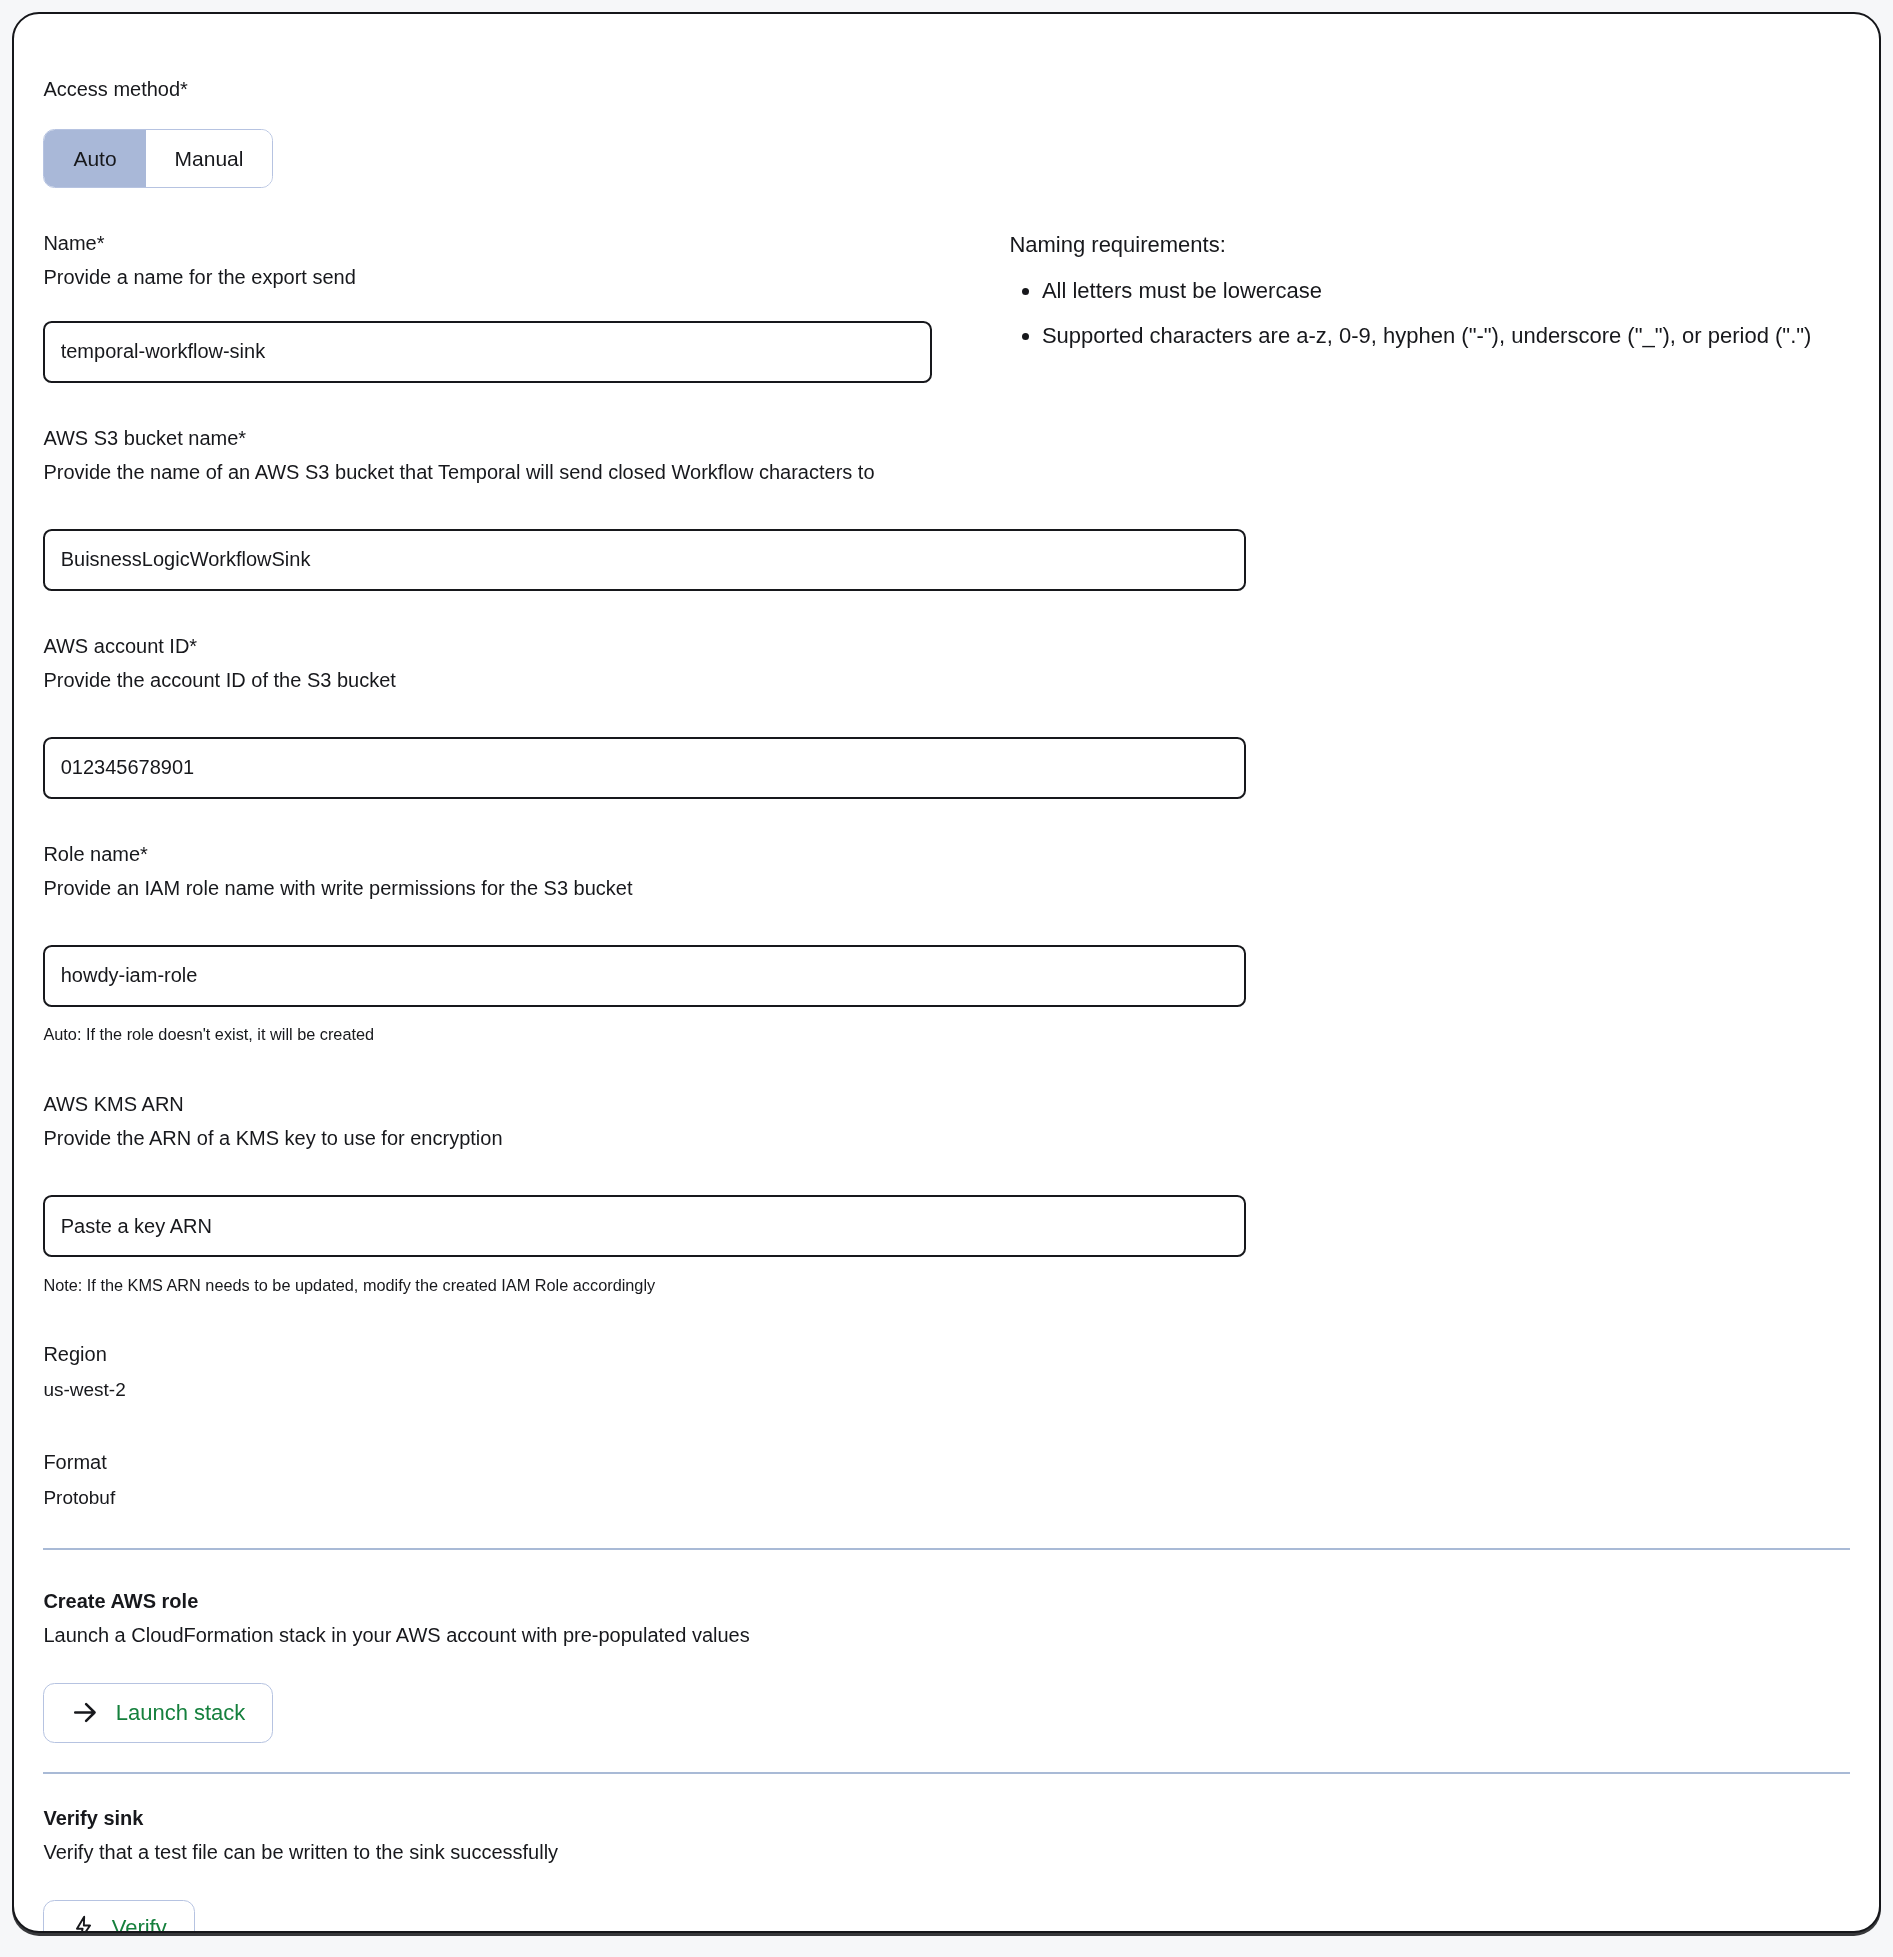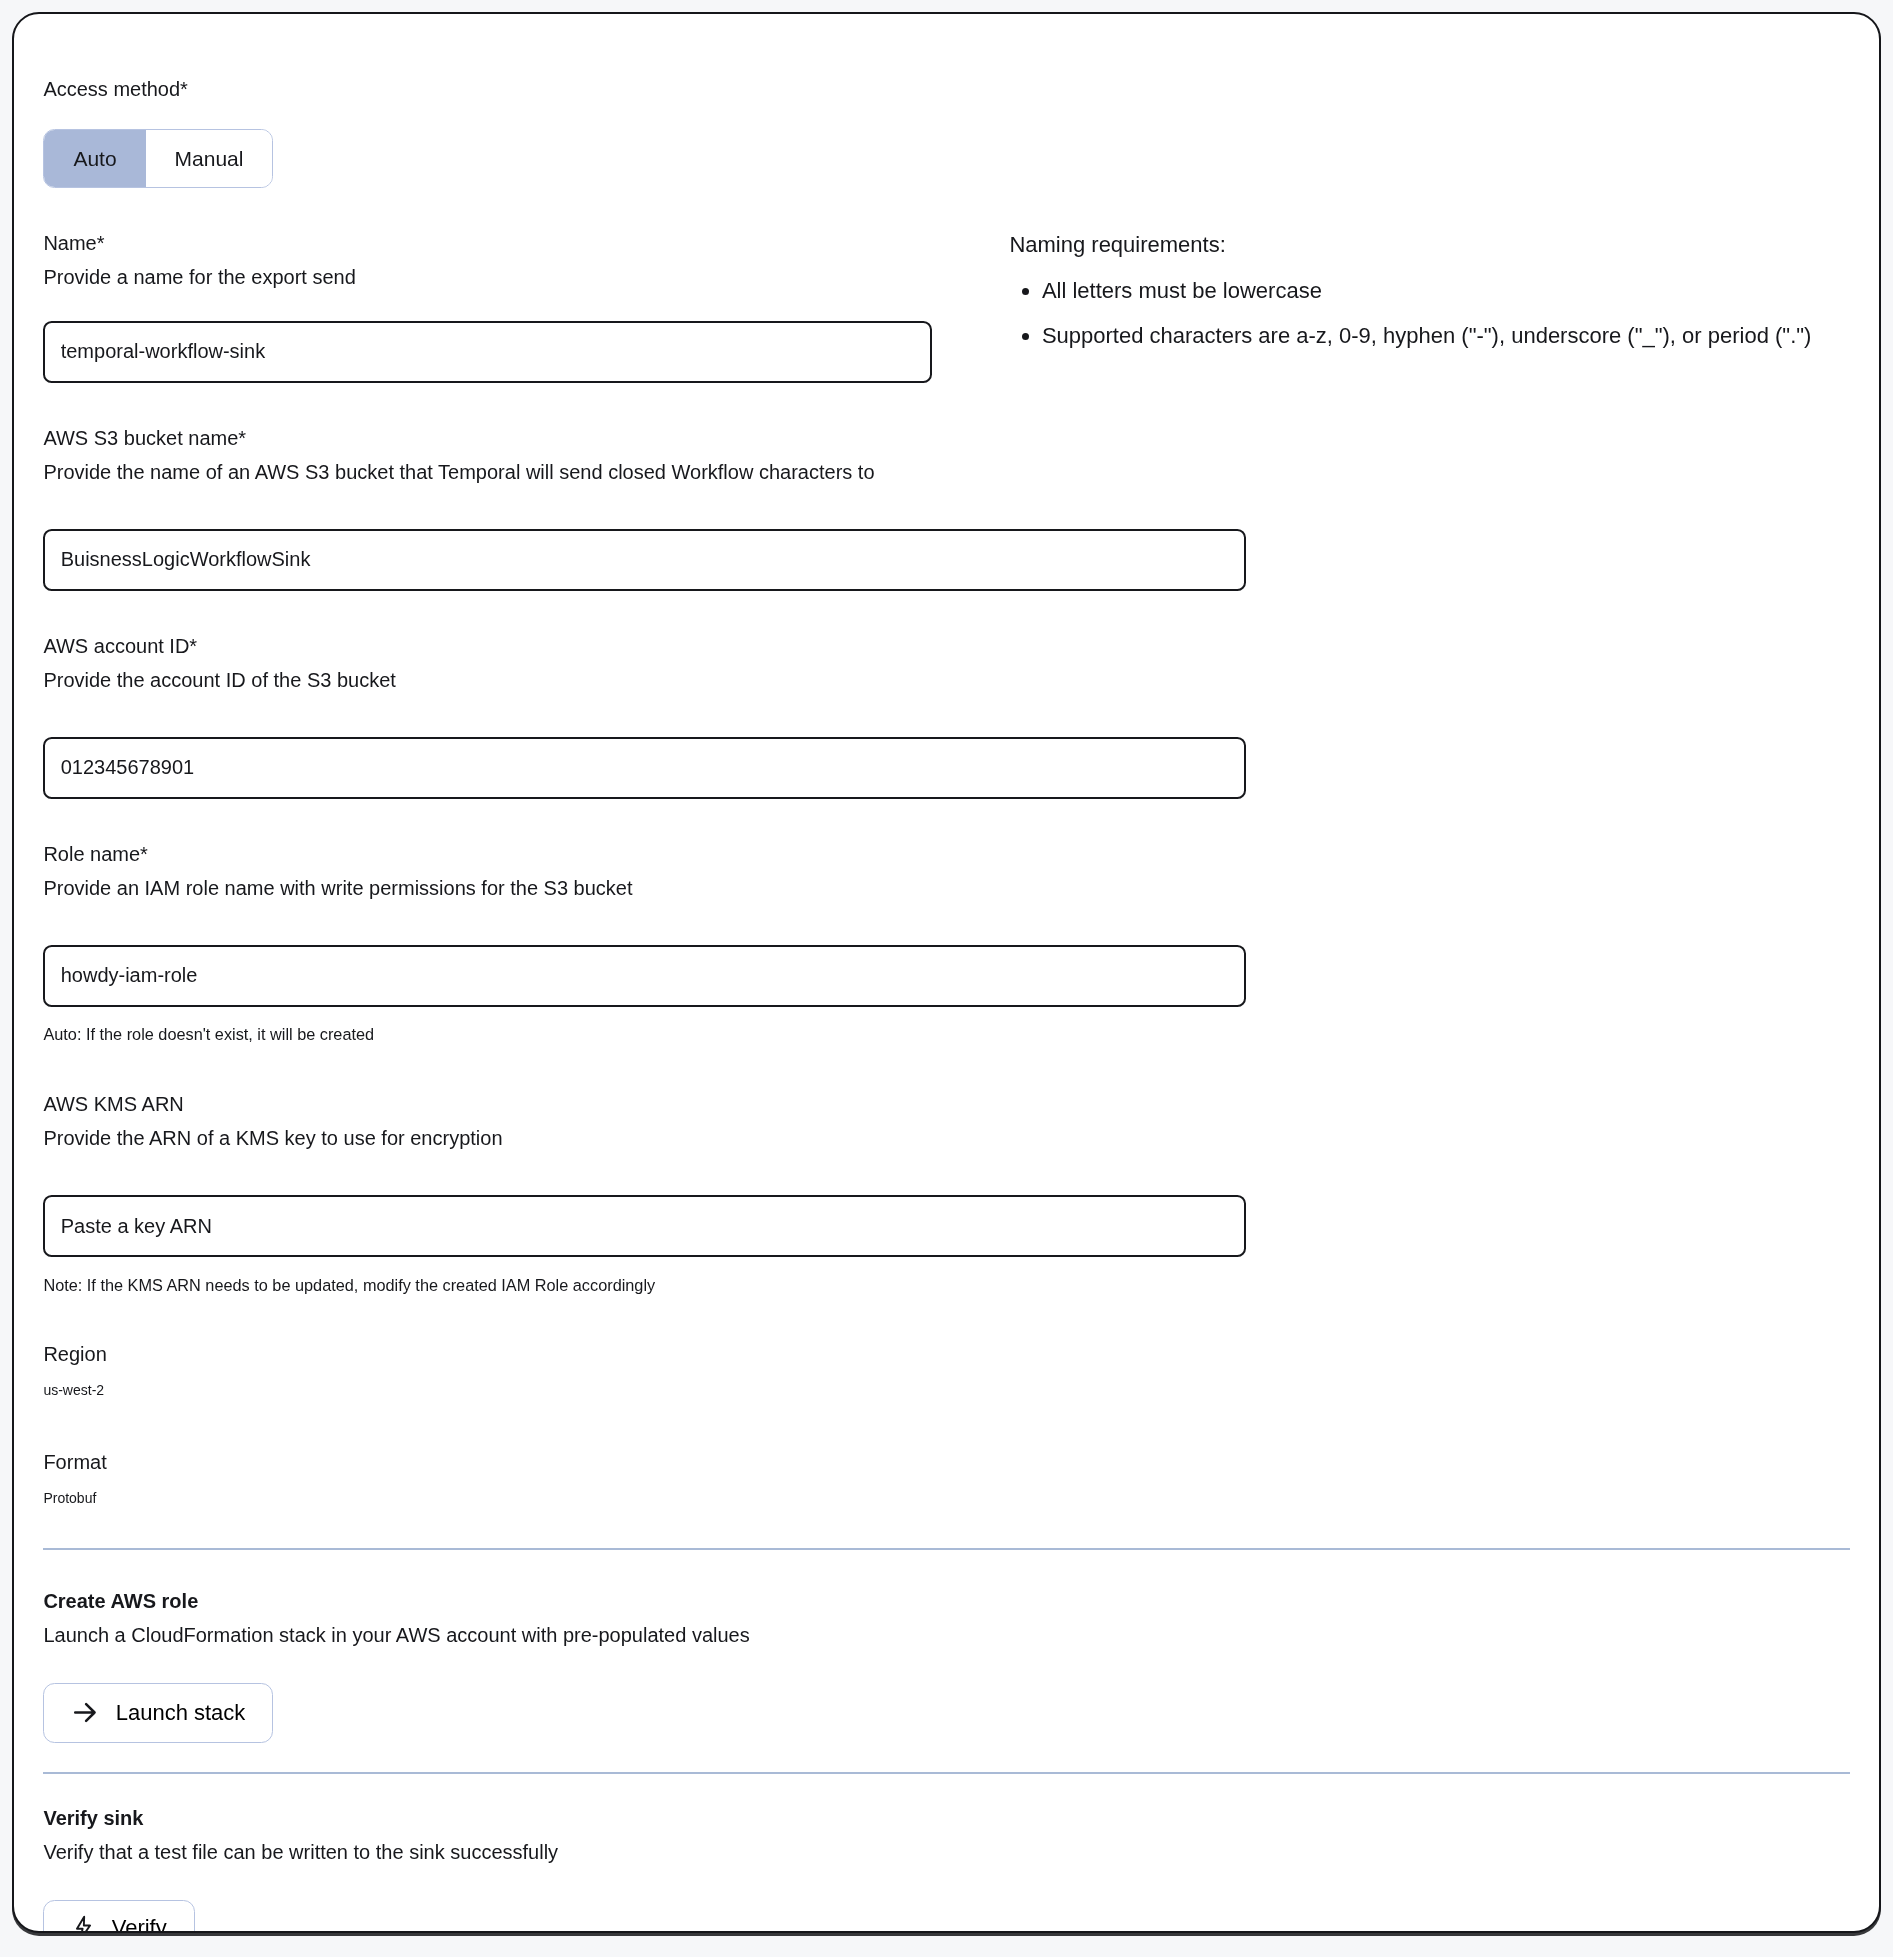--- a/index.html
+++ b/index.html
@@ -63,42 +63,42 @@
   .wide { width: 1203px; margin-top: 40px; }
 
   .section { margin-top: 38px; }
 
   .req-title { font-size: 22px; line-height: 38px; }
   .req-list { margin: 7.6px 0 0 32.5px; }
   .req-list li { font-size: 22px; line-height: 38px; margin-top: 7.6px; }
 
   .static-pair { margin-top: 36px; }
   .static-label { font-size: 20px; line-height: 36px; }
-  .static-value { font-size: 14px; line-height: 36px; }
+  .static-value { font-size: 19px; line-height: 36px; }
 
   .divider {
     margin-top: 32.5px;
     height: 1.9px;
     background: #a9bad6;
     border: none;
   }
   .section-title { font-size: 20px; font-weight: 700; line-height: 34px; }
 
   .outline-btn {
     display: inline-flex;
     align-items: center;
     gap: 15.3px;
     margin-top: 31px;
     background: #ffffff;
     border: 1.9px solid #b6c3e1;
     border-radius: 11.5px;
     padding: 14.3px 27px;
     font-family: "Liberation Sans", sans-serif;
     font-size: 22px;
-    color: #000000;
+    color: #15803d;
     cursor: pointer;
   }
   .outline-btn svg { display: block; }
 </style>
 </head>
 <body>
 
 <div class="card">
 
   <div>

